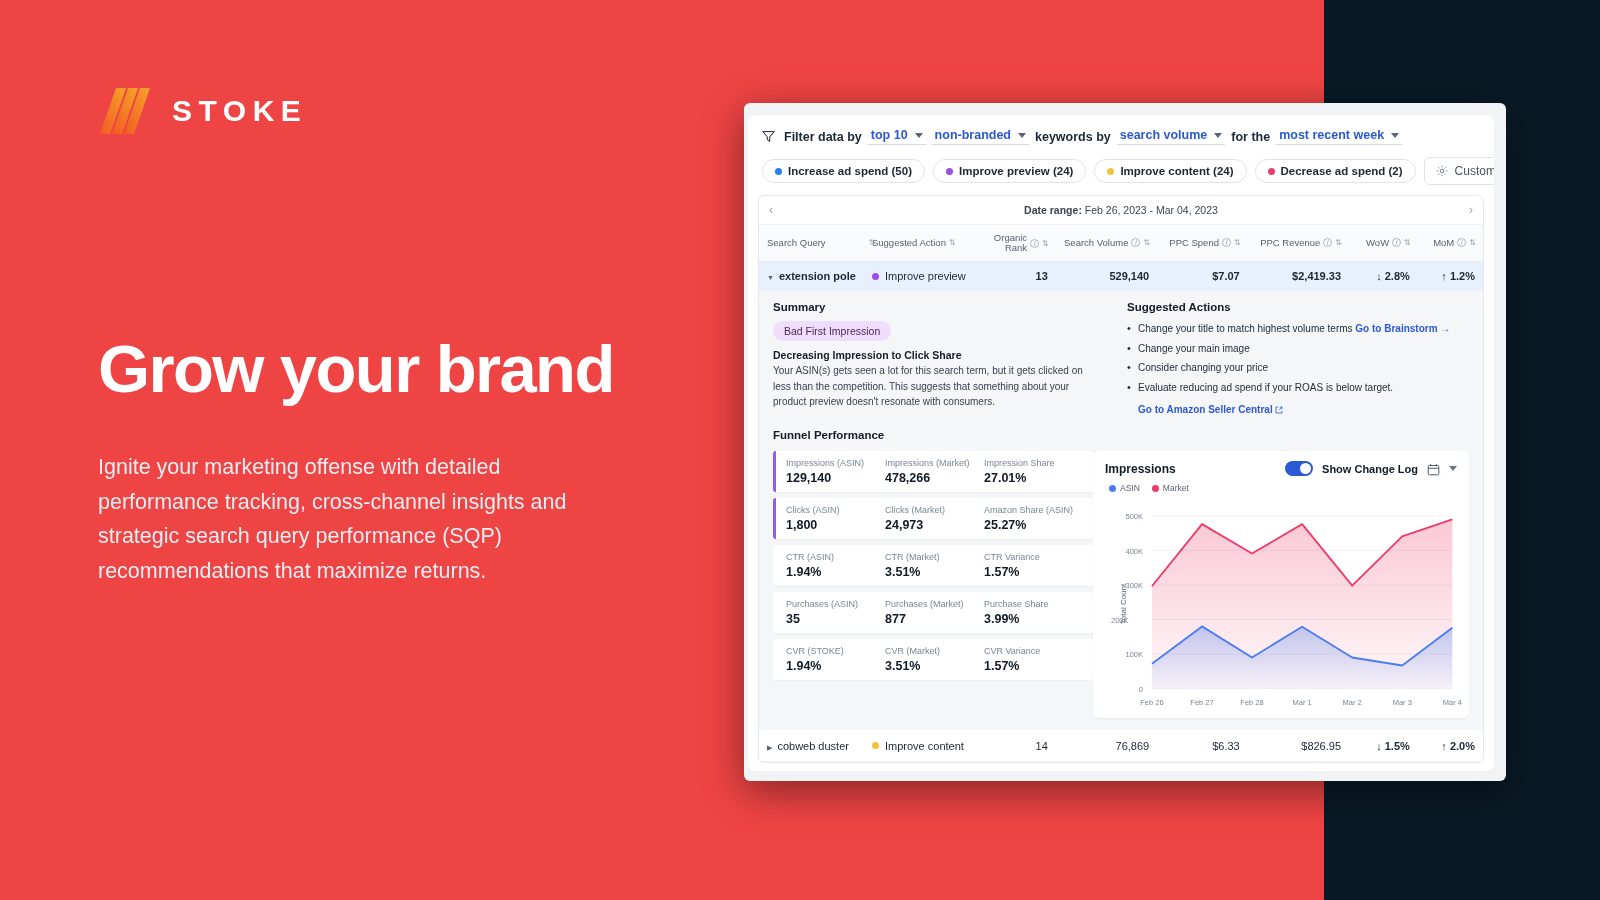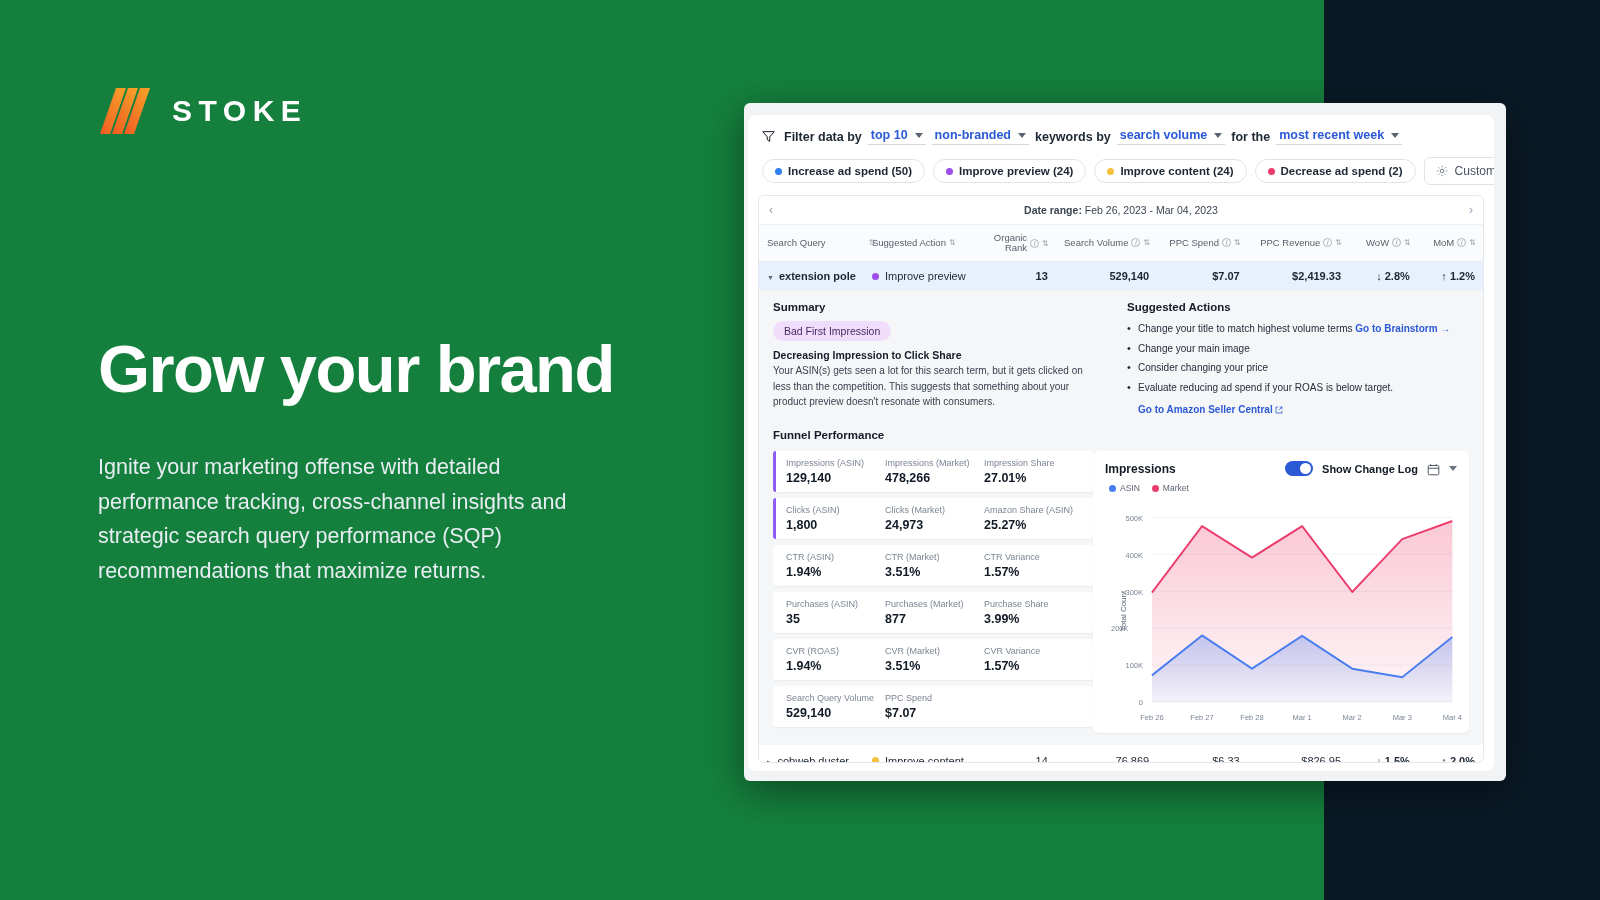--- a/index.html
+++ b/index.html
@@ -2,21 +2,21 @@
 <html><head>
 <meta charset="utf-8">
 <style>
   * { box-sizing: border-box; margin: 0; padding: 0; }
   html, body {
     width: 1600px; height: 900px;
     background: #091a26;
     font-family: "Liberation Sans", sans-serif;
     overflow: hidden;
   }
-  .page { position: relative; width: 1324px; height: 900px; background: #15803d; }
+  .page { position: relative; width: 1324px; height: 900px; background: #ef4444; }
 
   
   .left { position: absolute; left: 98px; top: 88px; width: 620px; }
   .logo-row { display: flex; align-items: center; gap: 22px; }
   .logo-mark { width: 52px; height: 46px; position: relative; }
   .logo-mark svg { display: block; }
   .logo-word {
     color: #ffffff; font-size: 30px; font-weight: 700; letter-spacing: 6.5px;
   }
   .headline {
@@ -473,42 +473,31 @@
                     <div class="k">Purchases (Market)</div>
                     <div class="v">877</div>
                   </div>
                 <div class="fcell">
                     <div class="k">Purchase Share</div>
                     <div class="v">3.99%</div>
                   </div>
               </div>
               <div class="fcard">
                 <div class="fcell">
-                    <div class="k">CVR (ROAS)</div>
+                    <div class="k">CVR (STOKE)</div>
                     <div class="v">1.94%</div>
                   </div>
                 <div class="fcell">
                     <div class="k">CVR (Market)</div>
                     <div class="v">3.51%</div>
                   </div>
                 <div class="fcell">
                     <div class="k">CVR Variance</div>
                     <div class="v">1.57%</div>
                   </div>
-              </div>
-              <div class="fcard">
-                <div class="fcell">
-                    <div class="k">Search Query Volume</div>
-                    <div class="v">529,140</div>
-                  </div>
-                <div class="fcell">
-                    <div class="k">PPC Spend</div>
-                    <div class="v">$7.07</div>
-                  </div>
-                <div class="fcell"></div>
               </div>
             </div>
 
             <div class="chart-card">
               <div class="chart-head">
                 <span class="chart-title">Impressions</span>
                 <span class="toggle"></span>
                 <span class="toggle-label">Show Change Log</span>
                 <span class="cal">
                   <svg width="13" height="13" viewBox="0 0 16 16">

